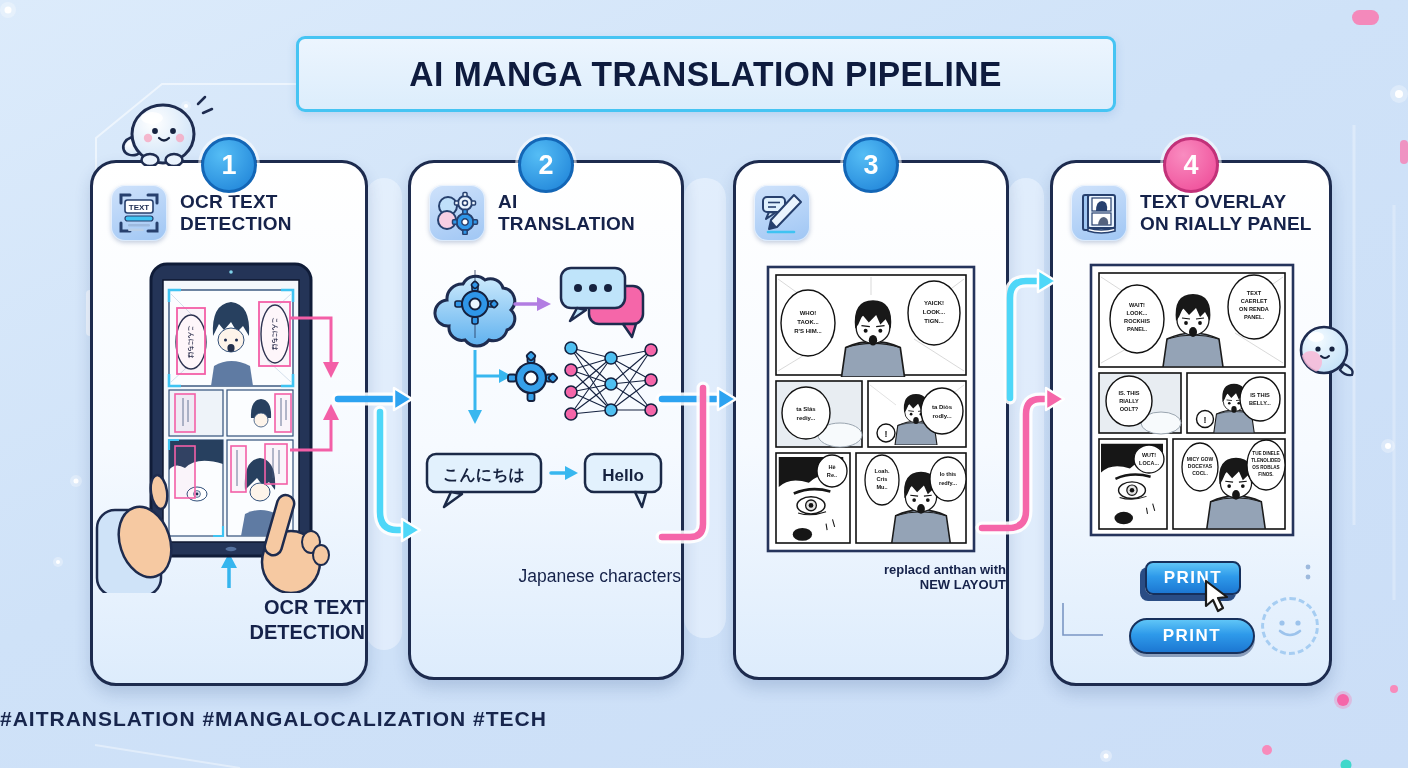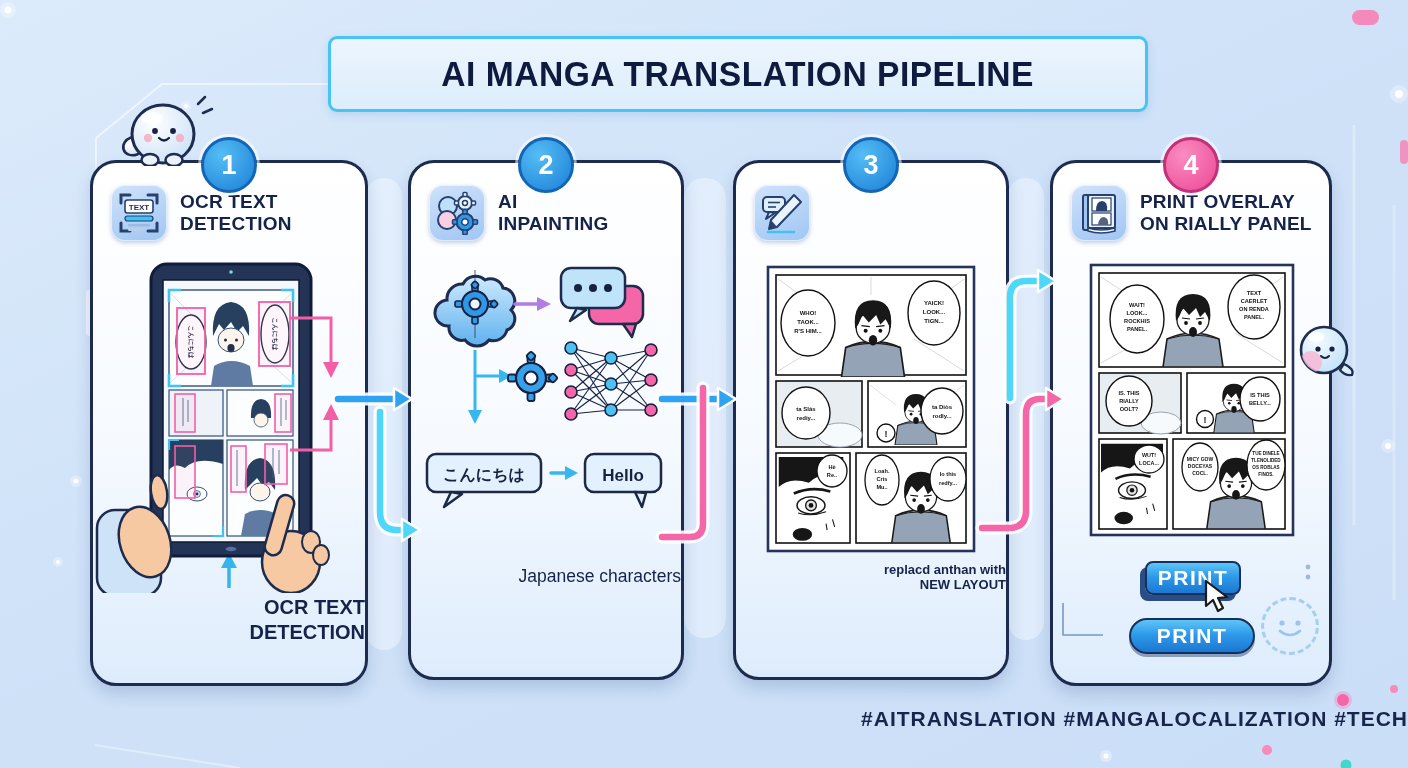--- a/index.html
+++ b/index.html
@@ -6,21 +6,21 @@
   body{font-family:"Liberation Sans",sans-serif;}
   .stage{position:relative;width:1408px;height:768px;overflow:hidden;
          background:linear-gradient(155deg,#dcebfb 0%,#cfe2f8 45%,#cbdef7 100%);}
   svg{display:block;}
   .abs{position:absolute;}
   
   .title-box{position:absolute;left:296px;top:36px;width:814px;height:70px;
     background:linear-gradient(180deg,#ecf5fe,#dcedfc);
     border:3px solid #46c4f3;border-radius:9px;z-index:5;
     display:flex;align-items:center;justify-content:center;
-    box-shadow:0 3px 10px rgba(60,120,200,.18);margin-left:32px;}
+    box-shadow:0 3px 10px rgba(60,120,200,.18);}
   .title-box h1{margin:0;font-size:35px;font-weight:800;color:#0e1b3e;
     letter-spacing:.5px;transform:scaleX(.96);}
   
   .card{position:absolute;border:3px solid #1d2b4e;border-radius:26px;z-index:3;
     background:linear-gradient(180deg,#ffffff 0%,#f6faff 55%,#ddecfc 100%);
     box-shadow:0 8px 16px rgba(30,60,120,.18);}
   .badge{position:absolute;top:-26px;left:50%;transform:translateX(-50%);
     width:50px;height:50px;border-radius:50%;z-index:6;
     display:flex;align-items:center;justify-content:center;
     color:#fff;font-size:27px;font-weight:800;
@@ -32,26 +32,26 @@
     background:linear-gradient(160deg,#cfe2fb,#9fc6f4);
     display:flex;align-items:center;justify-content:center;
     box-shadow:inset 0 0 0 1px rgba(255,255,255,.6),0 2px 4px rgba(40,70,130,.25);}
   .head-title{font-size:19px;line-height:1.18;font-weight:800;color:#15224a;letter-spacing:.2px;}
   .cap{position:absolute;left:0;right:0;text-align:right;color:#15224a;}
   .cap-bold{font-weight:800;font-size:20px;line-height:1.25;}
   .cap-reg{font-weight:500;font-size:17.5px;line-height:1.32;}
   
   .btn-print{position:absolute;display:flex;align-items:center;justify-content:center;
     background:linear-gradient(180deg,#5fc5f7 0%,#2e9aea 45%,#1c77d2 100%);
-    border:2.5px solid #16305c;color:#fff;font-weight:800;font-size:21px;letter-spacing:1.5px;
+    border:2.5px solid #16305c;color:#fff;font-weight:800;font-size:17px;letter-spacing:1.5px;
     cursor:pointer;z-index:4;}
   .btn-print.rect{border-radius:8px;box-shadow:-5px 6px 0 #2a4d85;}
   .btn-print.pill{border-radius:19px;box-shadow:0 3px 0 rgba(30,60,110,.45);}
   .smiley{position:absolute;width:52px;height:52px;border:3px dashed #a6cdf2;border-radius:50%;}
-  .hashtags{position:absolute;left:0;right:0;top:707px;text-align:right;
+  .hashtags{position:absolute;left:0;right:0;top:707px;text-align:left;
     font-size:21px;font-weight:700;color:#17254c;letter-spacing:1px;z-index:5;}
   .mascot{position:absolute;z-index:7;}
   .flow{position:absolute;left:0;top:0;z-index:5;pointer-events:none;}
   .bg{position:absolute;left:0;top:0;z-index:0;}
   .colon-dots{position:absolute;width:6px;height:18px;z-index:4;}
 </style>
 </head>
 <body>
 
 <div class="stage">
@@ -285,21 +285,21 @@
                 <rect x="-2.2" y="-12.5" width="4.4" height="4.5" rx="1"></rect>
                 <rect x="-2.2" y="8" width="4.4" height="4.5" rx="1"></rect>
                 <rect x="-12.5" y="-2.2" width="4.5" height="4.4" rx="1"></rect>
                 <rect x="8" y="-2.2" width="4.5" height="4.4" rx="1"></rect>
               </g>
             </g>
         </svg>
       </div>
       <div class="head-title">
         <div>AI</div>
-          <div>INPAINTING</div>
+          <div>TRANSLATION</div>
       </div>
     </div>
 
     <svg class="abs" style="left:0;top:95px" width="270" height="300" viewBox="0 0 270 300">
       <defs>
         <linearGradient id="brg" x1="0" y1="0" x2="0" y2="1">
           <stop offset="0" stop-color="#cdeafc"></stop>
             <stop offset="1" stop-color="#5fb1ef"></stop>
         </linearGradient>
       </defs>
@@ -515,21 +515,21 @@
           <rect x="6" y="4" width="7" height="35" rx="2" fill="#9fc6f2" stroke="#27406e" stroke-width="2"></rect>
           <rect x="11" y="4" width="27" height="33" rx="2" fill="#eaf4fe" stroke="#27406e" stroke-width="2"></rect>
           <rect x="15" y="7" width="19" height="13" fill="#fff" stroke="#27406e" stroke-width="1.2"></rect>
           <path d="M19,20 Q19,10 25,10 Q31,10 30,20 Z" fill="#27406e"></path>
           <rect x="15" y="22" width="19" height="12" fill="#fff" stroke="#27406e" stroke-width="1.2"></rect>
           <path d="M21,34 Q22,26 27,26 Q32,27 31,34 Z" fill="#55637e"></path>
           <path d="M11,37 Q24,41 38,37 L38,40 Q24,44 11,40 Z" fill="#ffffff" stroke="#27406e" stroke-width="1.6"></path>
         </svg>
       </div>
       <div class="head-title">
-        <div>PRINT OVERLAY</div>
+        <div>TEXT OVERLAY</div>
           <div>ON RIALLY PANEL</div>
       </div>
     </div>
 
     <svg class="abs" style="left:0;top:100px" width="276" height="278" viewBox="0 0 276 278">
       <rect x="38" y="2" width="202" height="270" fill="#ffffff" stroke="#25345c" stroke-width="2.6"></rect>
 
       <rect x="46" y="10" width="186" height="94" fill="#fff" stroke="#111" stroke-width="1.6"></rect>
       <g stroke="#c9c9c9" stroke-width=".7">
         <line x1="48" y1="14" x2="100" y2="48"></line>

